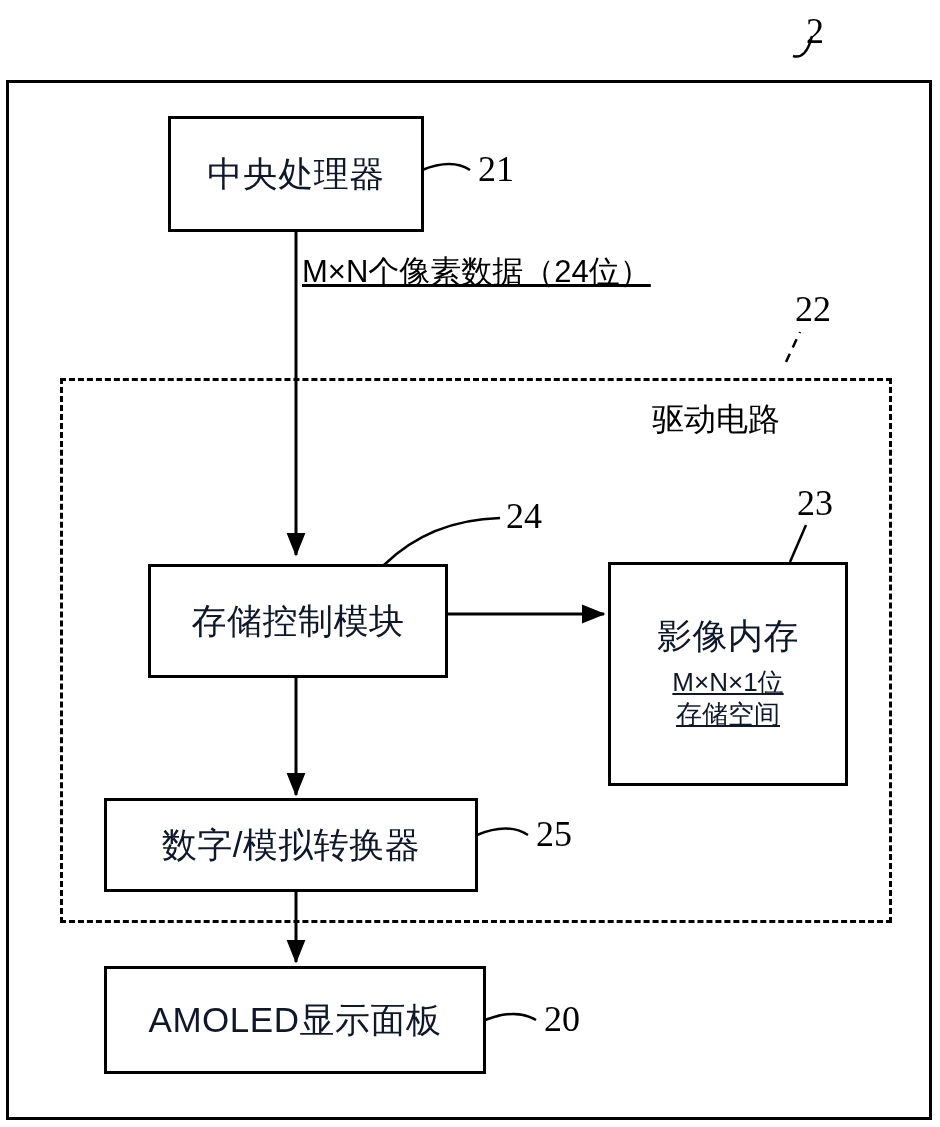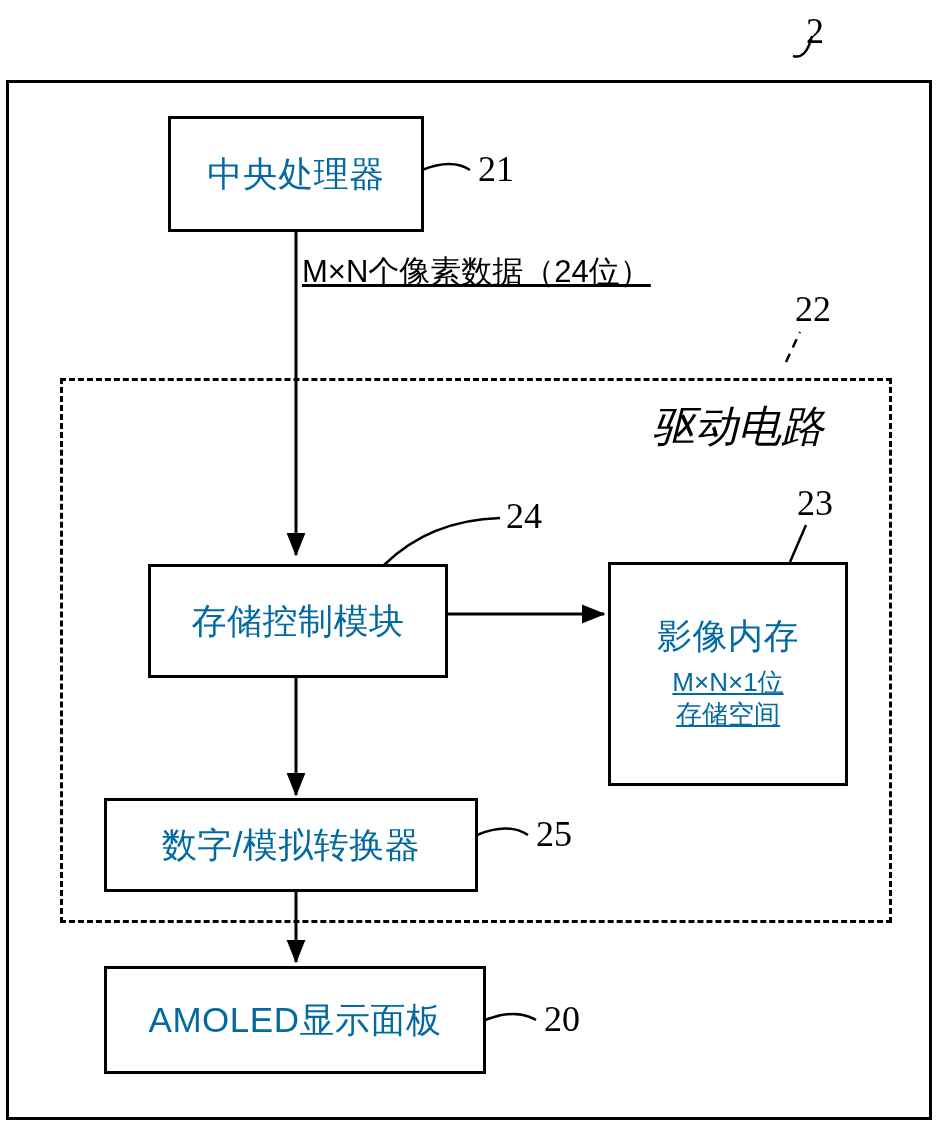--- a/index.html
+++ b/index.html
@@ -26,21 +26,21 @@
   }
   .node {
     position: absolute;
     box-sizing: border-box;
     display: flex;
     flex-direction: column;
     align-items: center;
     justify-content: center;
     background: #ffffff;
     border: 3px solid #000000;
-    color: #0369a1;
+    color: #0f172a;
     text-align: right;
   }
   .node .title {
     font-size: 35px;
     line-height: 1.1;
     letter-spacing: 0.5px;
     white-space: nowrap;
   }
   .node .sub {
     font-size: 26px;
@@ -54,22 +54,21 @@
     white-space: nowrap;
   }
   .ref-num {
     font-size: 36px;
     font-family: "Liberation Serif", serif;
   }
   .edge-label {
     font-size: 31px;
   }
   .dashed-label {
-    font-size: 43px;
-    font-style: italic;
+    font-size: 32px;
   }
   .outer-box {
     position: absolute;
     left: 6px;
     top: 80px;
     width: 926px;
     height: 1040px;
     border: 3px solid #000000;
     box-sizing: border-box;
     background: transparent;

